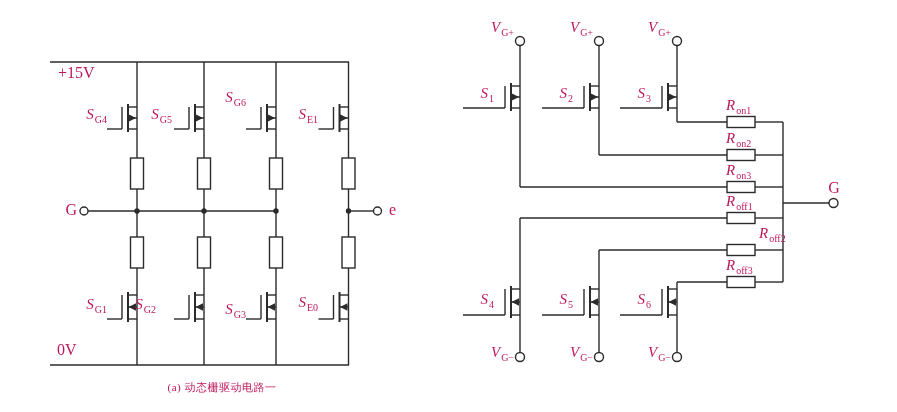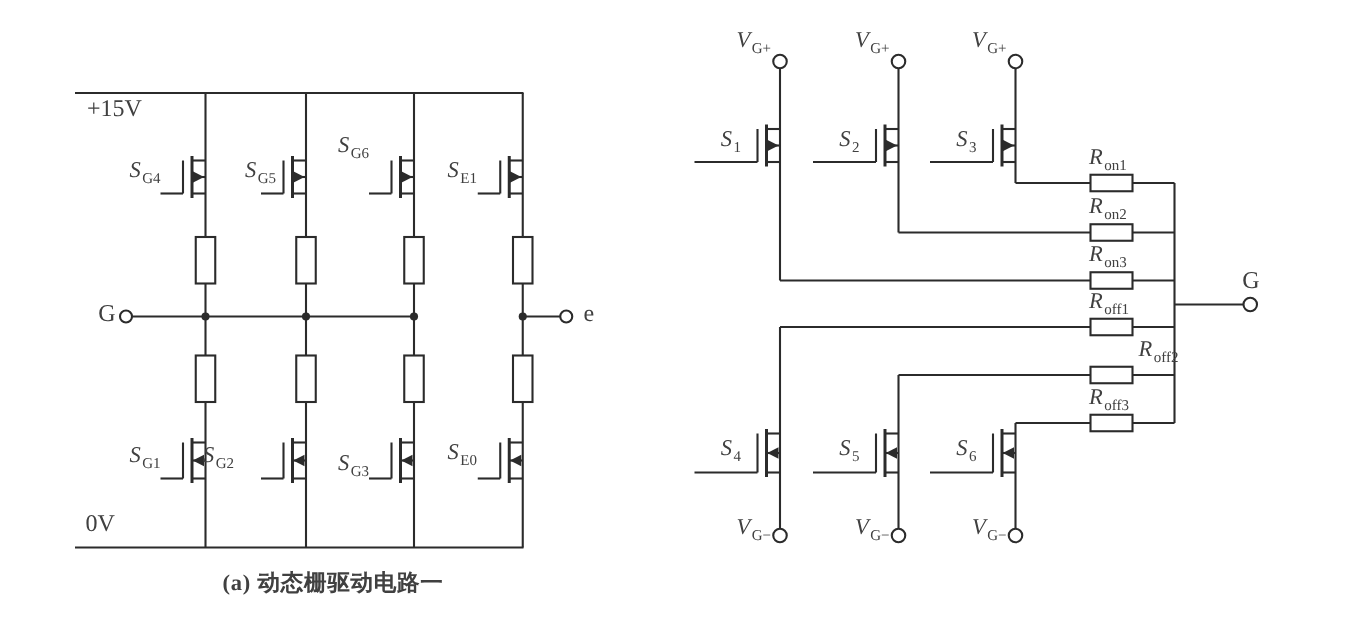--- a/index.html
+++ b/index.html
@@ -1,24 +1,24 @@
 <!DOCTYPE html>
 <html><head>
 <meta charset="utf-8">
 <style>
   html,body{margin:0;padding:0;background:#ffffff;}
   #stage{position:relative;width:897px;height:412px;background:#ffffff;overflow:hidden;
          font-family:"Liberation Serif",serif;}
   #schematic{position:absolute;left:0;top:0;}
-  .lbl{position:absolute;font:italic 15px "Liberation Serif",serif;color:#404040;
+  .lbl{position:absolute;font:italic 15px "Liberation Serif",serif;color:#be185d;
        white-space:nowrap;line-height:1;}
   .lbl sub{font-style:normal;font-size:10px;line-height:1;vertical-align:-0.38em;margin-left:1px;}
   .rm{font-style:normal;text-align:center;}
   .sz16{font-size:16px;}
-  .cap{font-style:normal;font-size:15px;letter-spacing:.5px;font-weight:bold;}
+  .cap{font-style:normal;font-size:11px;letter-spacing:.5px;}
   .ra{transform:translateX(-100%);}
   .ca{transform:translateX(-50%);}
 </style>
 </head>
 <body>
 
 <div id="stage">
   <svg id="schematic" width="897" height="412" viewBox="0 0 897 412">
       <line x1="50" y1="62" x2="349" y2="62" stroke="#2b2b2b" stroke-width="1.4"></line>
       <line x1="50" y1="365" x2="349" y2="365" stroke="#2b2b2b" stroke-width="1.4"></line>
@@ -182,21 +182,21 @@
       <line x1="783" y1="203" x2="829" y2="203" stroke="#2b2b2b" stroke-width="1.4"></line>
       <circle cx="833.5" cy="203" r="4.5" fill="#fff" stroke="#2b2b2b" stroke-width="1.4"></circle>
     </svg>
 
   <div class="lbl rm sz16" style="left:58px;top:65px">+15V</div>
   <div class="lbl rm sz16" style="left:57px;top:342px">0V</div>
   <div class="lbl rm sz16 ra" style="left:77px;top:202px">G</div>
   <div class="lbl rm sz16" style="left:389px;top:202px">e</div>
 
   <div class="lbl ra" style="left:107px;top:107px"><span>S</span><sub>G4</sub></div>
-  <div class="lbl ra" style="left:184px;top:107px"><span>S</span><sub>G5</sub></div>
+  <div class="lbl ra" style="left:172px;top:107px"><span>S</span><sub>G5</sub></div>
   <div class="lbl ra" style="left:246px;top:90px"><span>S</span><sub>G6</sub></div>
   <div class="lbl ra" style="left:318px;top:107px"><span>S</span><sub>E1</sub></div>
 
   <div class="lbl ra" style="left:107px;top:297px"><span>S</span><sub>G1</sub></div>
   <div class="lbl ra" style="left:156px;top:297px"><span>S</span><sub>G2</sub></div>
   <div class="lbl ra" style="left:246px;top:302px"><span>S</span><sub>G3</sub></div>
   <div class="lbl ra" style="left:318px;top:295px"><span>S</span><sub>E0</sub></div>
 
   <div class="lbl cap ca" style="left:222px;top:382px">(a) 动态栅驱动电路一</div>
 

